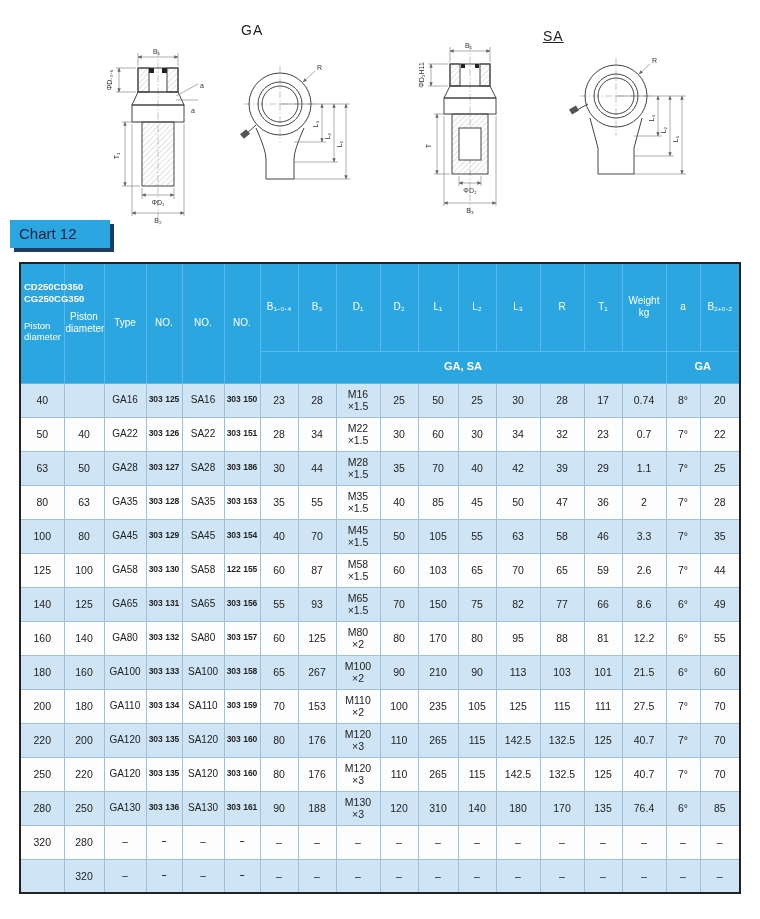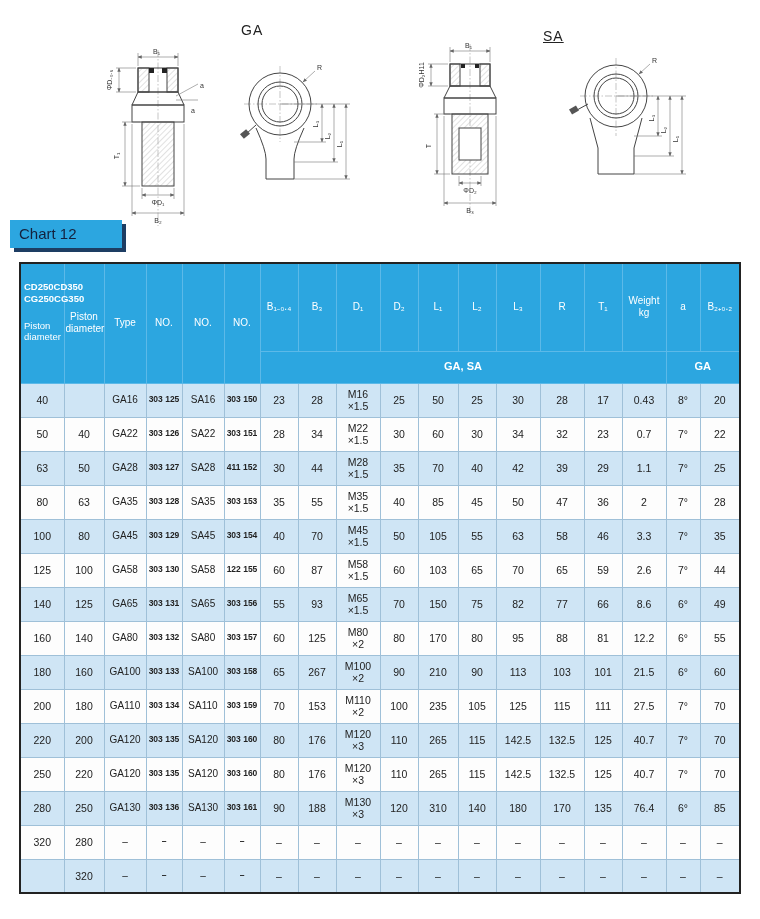--- a/index.html
+++ b/index.html
@@ -15,21 +15,21 @@
   #ga-side  { left:98px;  top:44px; }
   #ga-front { left:218px; top:58px; }
   #sa-side  { left:412px; top:38px; }
   #sa-front { left:556px; top:52px; }
   svg text { font-family:"Liberation Sans", sans-serif; font-size:7px; fill:#333; }
   .ol { stroke:#444; stroke-width:1; fill:none; }
   .dm { stroke:#777; stroke-width:0.6; fill:none; }
   .cl { stroke:#888; stroke-width:0.5; fill:none; stroke-dasharray:7 2 1.5 2; }
 
   .chart-badge {
-    position:absolute; left:10px; top:220px; width:112px; height:28px;
+    position:absolute; left:10px; top:220px; width:100px; height:28px;
     background:#2ca6e0; color:#14213d; font-size:15px; line-height:28px;
     padding-left:9px; box-shadow:4px 4px 0 #1d3d63;
   }
 
   .table-wrap { position:absolute; left:19px; top:262px; }
   table { border-collapse:collapse; table-layout:fixed; width:722px; border:2px solid #222; background:#fff;padding-left:36px; }
   th {
     background:#2ca6e0; color:#fff; font-weight:normal; font-size:10px;
     border:1px solid #5cb9e8; vertical-align:middle; white-space:pre-line;
     padding:1px; text-align:center; line-height:1.2;
@@ -264,21 +264,21 @@
           <td>23</td>
           <td>28</td>
           <td>M16
 ×1.5</td>
           <td>25</td>
           <td>50</td>
           <td>25</td>
           <td>30</td>
           <td>28</td>
           <td>17</td>
-          <td>0.43</td>
+          <td>0.74</td>
           <td>8°</td>
           <td>20</td>
         </tr>
         <tr>
           <td>50</td>
           <td>40</td>
           <td>GA22</td>
           <td>303 126</td>
           <td>SA22</td>
           <td>303 151</td>
@@ -295,21 +295,21 @@
           <td>0.7</td>
           <td>7°</td>
           <td>22</td>
         </tr>
         <tr class="alt">
           <td>63</td>
           <td>50</td>
           <td>GA28</td>
           <td>303 127</td>
           <td>SA28</td>
-          <td>411 152</td>
+          <td>303 186</td>
           <td>30</td>
           <td>44</td>
           <td>M28
 ×1.5</td>
           <td>35</td>
           <td>70</td>
           <td>40</td>
           <td>42</td>
           <td>39</td>
           <td>29</td>

